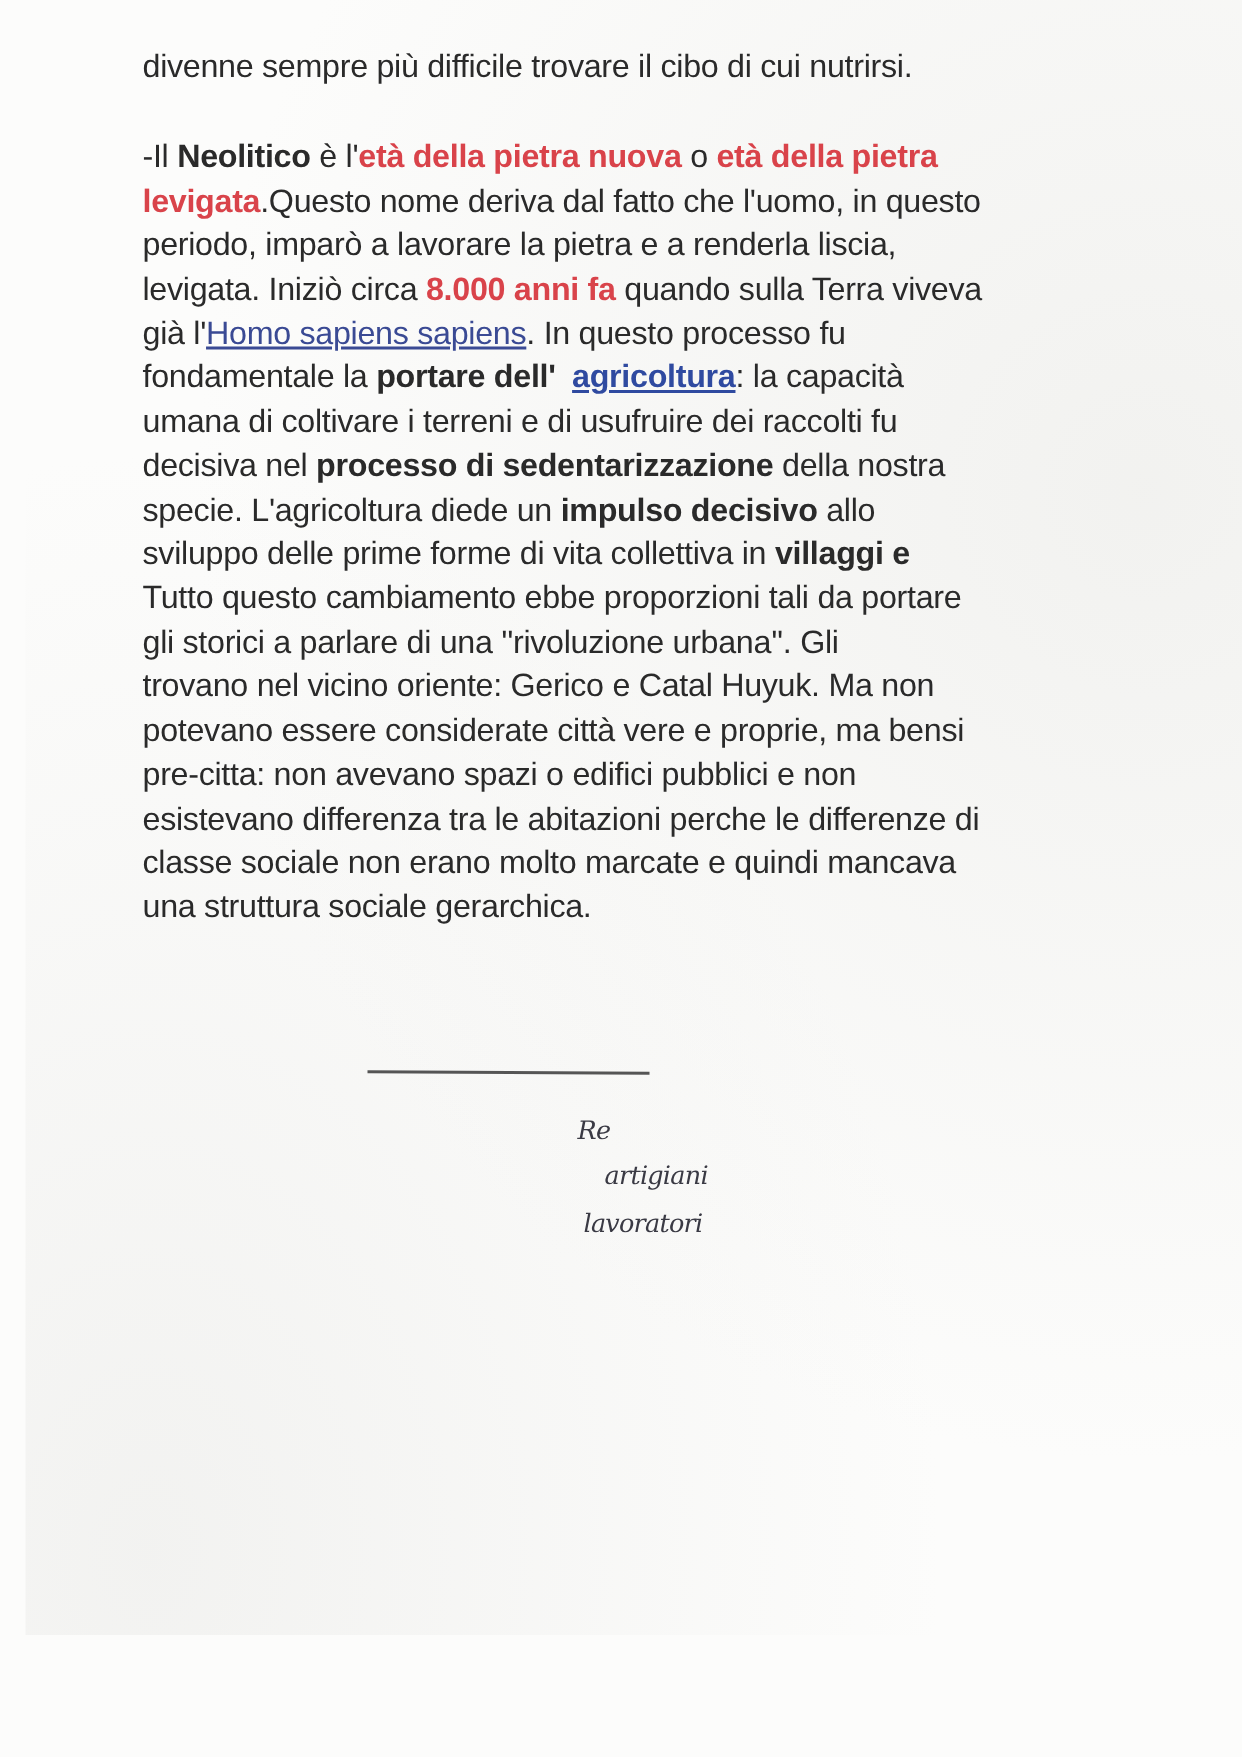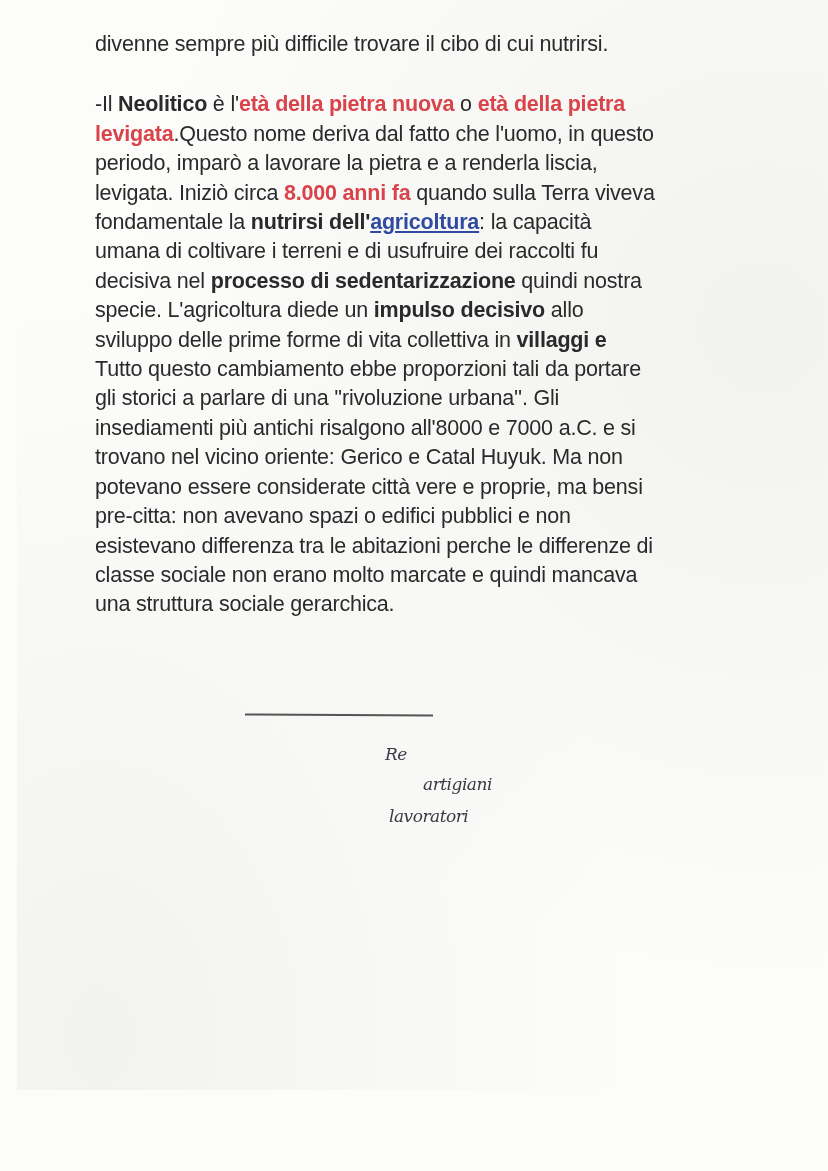--- a/index.html
+++ b/index.html
@@ -20,21 +20,21 @@
   .text-block {
     position: absolute; left: 78px; top: 30px; width: 700px;
     font-size: 21.5px; line-height: 29.4px;
     letter-spacing: -0.2px;
   }
   .line { display: block; white-space: nowrap; }
   .gap { display: block; height: 31px; }
   .b { font-weight: bold; }
   .red { color: #d9434a; font-weight: bold; }
   .link { color: #3a4a94; text-decoration: underline; }
-  .link.b { color: #2f4aa0; }
+  .link.b { color: #2f4aa0; margin-left: 11px; }
   .under-stroke {
     position: absolute; left: 228px; top: 714px; width: 188px; height: 2px;
     background: #555; transform: rotate(0.3deg);
   }
   .ghost {
     position: absolute; left: 100px; top: 700px; width: 680px;
     color: rgba(120,120,120,0.10); font-size: 20px; line-height: 30px;
     filter: blur(1.2px); pointer-events: none;
   }
   .hand {
@@ -61,47 +61,49 @@
         <span>-Il </span><span class="b">Neolitico</span><span> è l'</span><span class="red">età della pietra nuova</span><span> o </span><span class="red">età della pietra</span>
       </span>
       <span class="line">
         <span class="red">levigata</span><span>.Questo nome deriva dal fatto che l'uomo, in questo</span>
       </span>
       <span class="line">periodo, imparò a lavorare la pietra e a renderla liscia,</span>
       <span class="line">
         <span>levigata. Iniziò circa </span><span class="red">8.000 anni fa</span><span> quando sulla Terra viveva</span>
       </span>
       <span class="line">
-        <span>fondamentale la </span><span class="b">nutrirsi dell'</span><span class="link b">agricoltura</span><span>: la capacità</span>
+        <span>già l'</span><span class="link">Homo sapiens sapiens</span><span>. In questo processo fu</span>
+      </span>
+      <span class="line">
+        <span>fondamentale la </span><span class="b">portare dell'</span><span class="link b">agricoltura</span><span>: la capacità</span>
       </span>
       <span class="line">umana di coltivare i terreni e di usufruire dei raccolti fu</span>
       <span class="line">
-        <span>decisiva nel </span><span class="b">processo di sedentarizzazione</span><span> quindi nostra</span>
+        <span>decisiva nel </span><span class="b">processo di sedentarizzazione</span><span> della nostra</span>
       </span>
       <span class="line">
         <span>specie. L'agricoltura diede un </span><span class="b">impulso decisivo</span><span> allo</span>
       </span>
       <span class="line">
         <span>sviluppo delle prime forme di vita collettiva in </span><span class="b">villaggi e</span>
       </span>
     </div>
 
     <div>
       <span class="line">Tutto questo cambiamento ebbe proporzioni tali da portare</span>
       <span class="line">gli storici a parlare di una ''rivoluzione urbana''. Gli</span>
-      <span class="line">insediamenti più antichi risalgono all'8000 e 7000 a.C. e si</span>
       <span class="line">trovano nel vicino oriente: Gerico e Catal Huyuk. Ma non</span>
       <span class="line">potevano essere considerate città vere e proprie, ma bensi</span>
       <span class="line">pre-citta: non avevano spazi  o edifici pubblici e non</span>
       <span class="line">esistevano differenza tra le abitazioni perche le differenze di</span>
       <span class="line">classe sociale non erano molto marcate e quindi mancava</span>
       <span class="line">
         <span>una struttura </span><span>sociale gerarchica.</span>
       </span>
     </div>
   </div>
 
   <div class="under-stroke"></div>
 
   <span class="hand" style="left:368px; top:744px;">Re</span>
-  <span class="hand" style="left:386px; top:774px;margin-left:20px;">artigiani</span>
+  <span class="hand" style="left:386px; top:774px;">artigiani</span>
   <span class="hand" style="left:372px; top:806px;">lavoratori</span>
 </div>
 
 </body></html>

